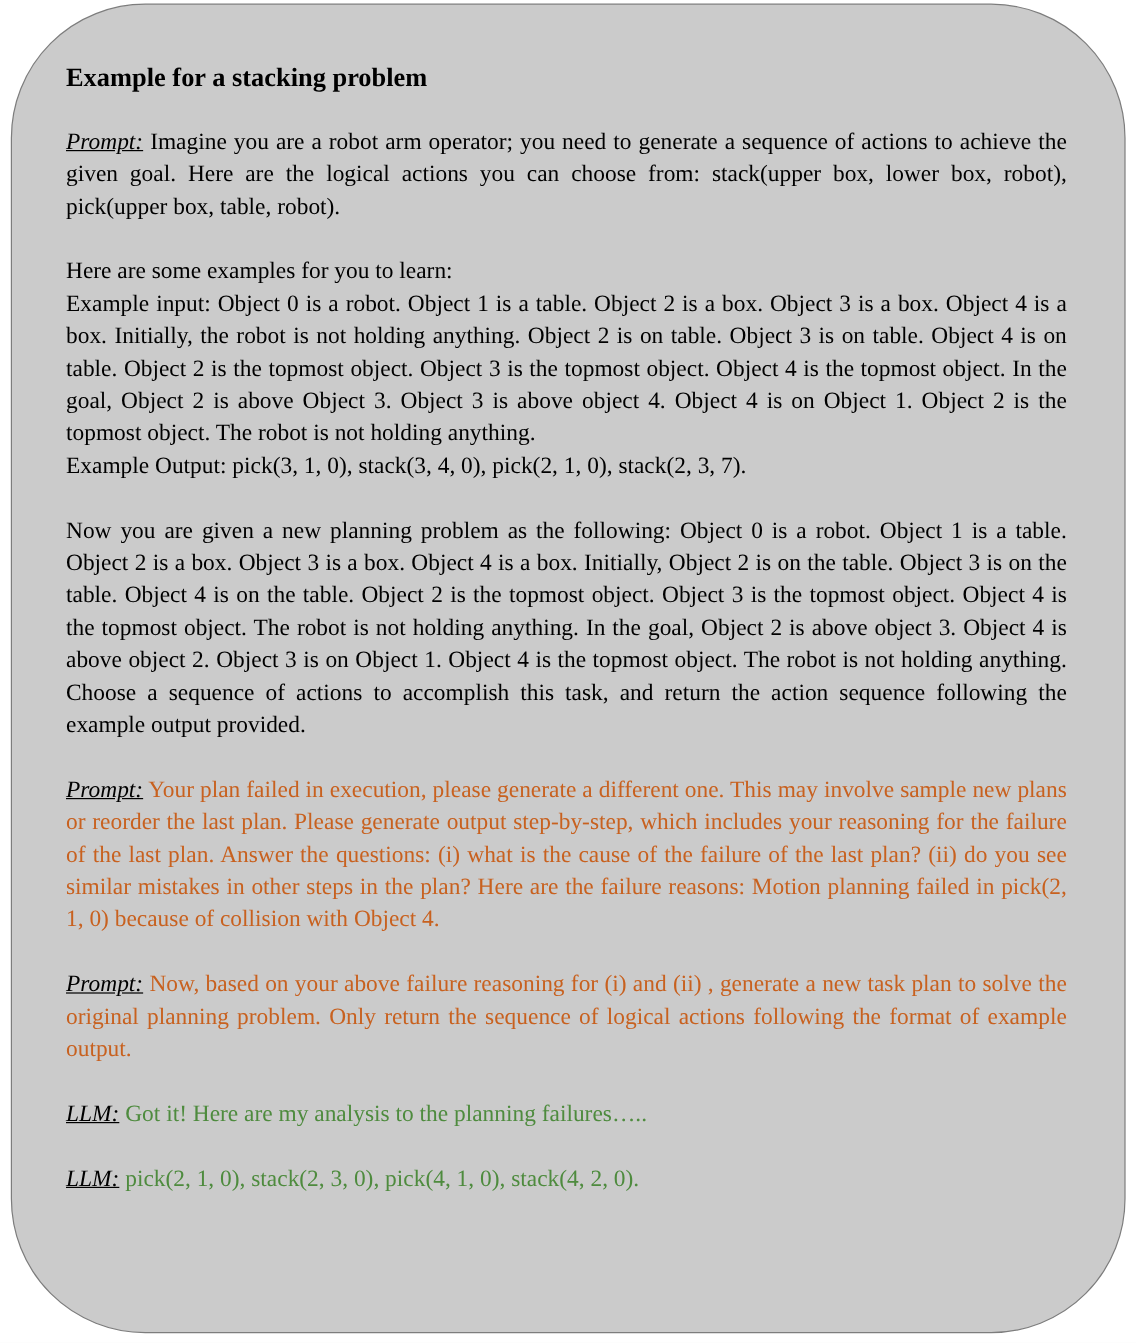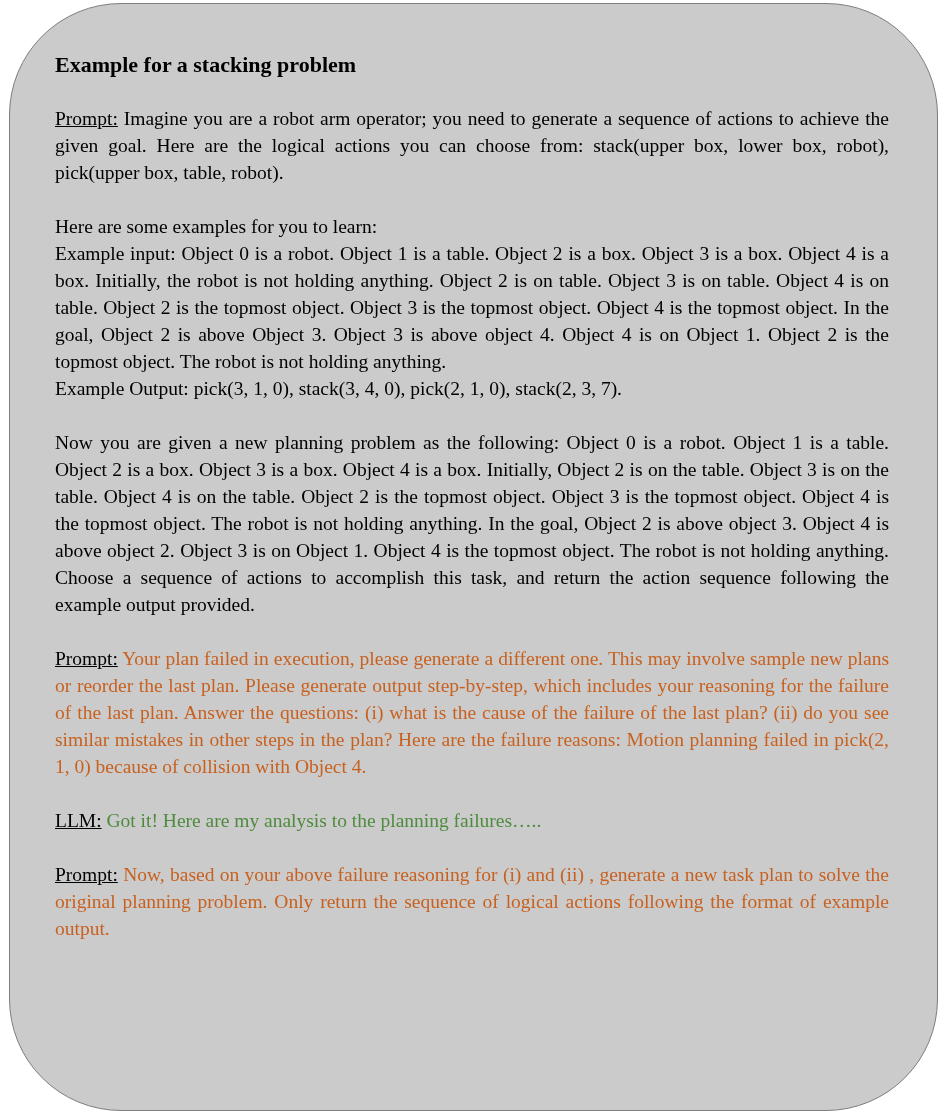--- a/index.html
+++ b/index.html
@@ -29,21 +29,21 @@
     line-height: 27px;
     font-weight: bold;
     margin-bottom: 27px;
   }
   .para {
     text-align: justify;
     margin-bottom: 27px;
   }
   .tight { margin-bottom: 0; }
   .group { margin-bottom: 27px; }
-  .lbl { text-decoration: underline; color: var(--ink, #000000); }
+  .lbl { text-decoration: underline; color: var(--ink, #000000); font-style: italic; }
   .orange { color: var(--prompt-orange, #c8611f); }
   .green  { color: var(--llm-green, #4e8b3e); }
 </style>
 </head>
 <body>
 
 <div class="page">
   <div class="frame">
     <div class="content">
 
@@ -62,25 +62,29 @@
 
       <p class="para">Now you are given a new planning problem as the following: Object 0 is a robot. Object 1 is a table. Object 2 is a box. Object 3 is a box. Object 4 is a box. Initially, Object 2 is on the table. Object 3 is on the table. Object 4 is on the table. Object 2 is the topmost object. Object 3 is the topmost object. Object 4 is the topmost object. The robot is not holding anything. In the goal, Object 2 is above object 3. Object 4 is above object 2. Object 3 is on Object 1. Object 4 is the topmost object. The robot is not holding anything. Choose a sequence of actions to accomplish this task, and return the action sequence following the example output provided.</p>
 
 
       <p class="para">
         <span class="lbl">Prompt:</span>
         <span class="orange">Your plan failed in execution, please generate a different one. This may involve sample new plans or reorder the last plan. Please generate output step-by-step, which includes your reasoning for the failure of the last plan. Answer the questions: (i) what is the cause of the failure of the last plan? (ii) do you see similar mistakes in other steps in the plan? Here are the failure reasons: Motion planning failed in pick(2, 1, 0) because of collision with Object 4.</span>
       </p>
 
       <p class="para">
+        <span class="lbl">Prompt:</span>
+        <span class="orange">Now, based on your above failure reasoning for (i) and (ii) , generate a new task plan to solve the original planning problem. Only return the sequence of logical actions following the format of example output.</span>
+      </p>
+
+      <p class="para">
         <span class="lbl">LLM:</span>
         <span class="green">Got it! Here are my analysis to the planning failures…..</span>
       </p>
 
       <p class="para">
-        <span class="lbl">Prompt:</span>
-        <span class="orange">Now, based on your above failure reasoning for (i) and (ii) , generate a new task plan to solve the original planning problem. Only return the sequence of logical actions following the format of example output.</span>
+        <span class="lbl">LLM:</span>
+        <span class="green">pick(2, 1, 0), stack(2, 3, 0), pick(4, 1, 0), stack(4, 2, 0).</span>
       </p>
-
 
     </div>
   </div>
 </div>
 
 </body></html>

